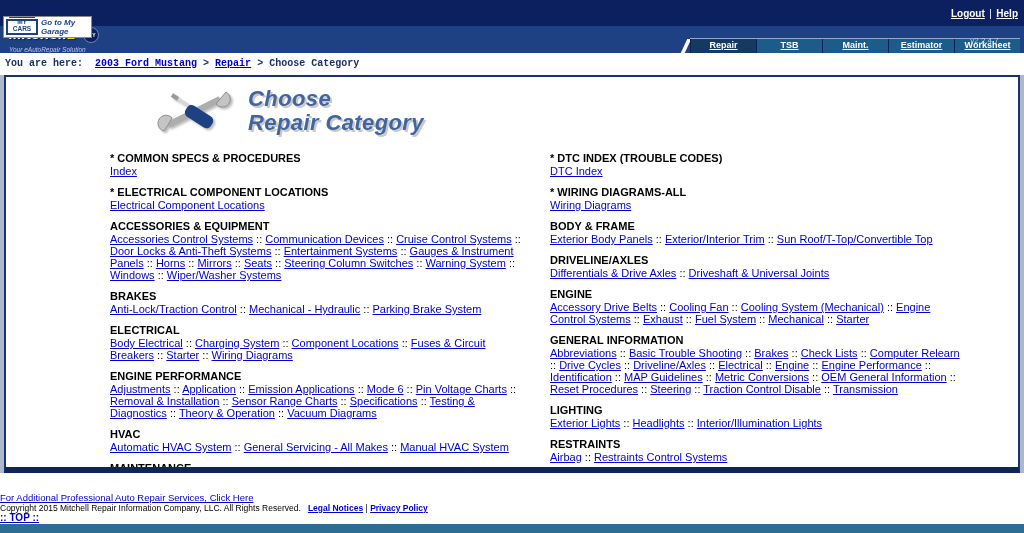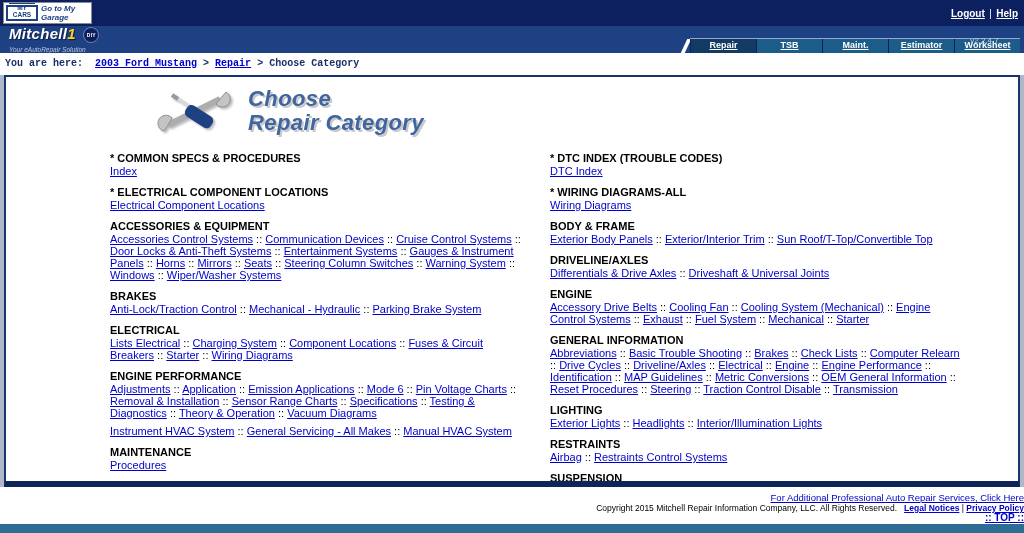--- a/index.html
+++ b/index.html
@@ -8,21 +8,21 @@
     font-family: "Liberation Sans", sans-serif;
     background:#b0b7c9;
     display:flex; flex-direction:column;
     overflow:hidden; position:relative;
   }
   a { cursor:pointer; }
 
   
   .topbar { height:26px; background:#0c1f5e; position:relative; flex:none; z-index:3; }
   .garage-btn {
-    position:absolute; left:3px; top:2px; height:22px;
+    position:absolute; left:3px; top:16px; height:22px;
     background:#fff; border:1px solid #8a8a8a;
     display:flex; align-items:center; gap:3px; padding:1px 4px 1px 2px; cursor:pointer;
   }
   .plate {
     width:32px; height:16px; border:2px solid #1e4183; background:#fff;
     font-size:6.5px; font-weight:bold; color:#1e4183; text-align:center;
     display:flex; flex-direction:column; justify-content:flex-end; line-height:7px; padding-bottom:1px;
   }
   .plate-top { height:3px; background:#c9d2e6; border-bottom:1px solid #1e4183; margin:0 1px; }
   .garage-label { font-size:8px; font-weight:bold; font-style:italic; color:#1e4183; line-height:9px; width:46px; }
@@ -78,21 +78,21 @@
   .columns { display:flex; margin:4px 0 0 104px; flex:1; }
   .col { width:418px; }
   .col + .col { margin-left:22px; }
   .section { margin-bottom:6px; }
   .sec-heading { font-size:11px; font-weight:bold; color:#000; line-height:12px; margin:9px 0 1px; }
   .sec-links { font-size:11px; line-height:12px; }
   .sec-links a { color:#0000cc; text-decoration:underline; }
   .sec-links .sep { color:#000; }
 
   
-  .footerband { flex:none; background:#fff; text-align:right; padding:6px 0 1px; }
+  .footerband { flex:none; background:#fff; text-align:left; padding:20px 0 1px; }
   .promo { font-size:9.5px; line-height:10px; }
   .promo a { color:#0000cc; text-decoration:underline; }
   .copyright { font-size:8.5px; line-height:10px; color:#000; }
   .copyright a { color:#0000cc; text-decoration:underline; font-weight:bold; }
   .toplink { font-size:10px; line-height:10px; font-weight:bold; }
   .toplink a { color:#0000cc; text-decoration:underline; }
   .tealbar { flex:none; height:9px; background:#2e6d93; }
 </style>
 </head>
 <body>
@@ -174,28 +174,29 @@
         <div class="section">
     <div class="sec-heading">ACCESSORIES &amp; EQUIPMENT</div>
     <div class="sec-links"><a>Accessories Control Systems</a><span class="sep"> :: </span><a>Communication Devices</a><span class="sep"> :: </span><a>Cruise Control Systems</a><span class="sep"> :: </span><a>Door Locks &amp; Anti-Theft Systems</a><span class="sep"> :: </span><a>Entertainment Systems</a><span class="sep"> :: </span><a>Gauges &amp; Instrument Panels</a><span class="sep"> :: </span><a>Horns</a><span class="sep"> :: </span><a>Mirrors</a><span class="sep"> :: </span><a>Seats</a><span class="sep"> :: </span><a>Steering Column Switches</a><span class="sep"> :: </span><a>Warning System</a><span class="sep"> :: </span><a>Windows</a><span class="sep"> :: </span><a>Wiper/Washer Systems</a></div>
   </div>
         <div class="section">
     <div class="sec-heading">BRAKES</div>
     <div class="sec-links"><a>Anti-Lock/Traction Control</a><span class="sep"> :: </span><a>Mechanical - Hydraulic</a><span class="sep"> :: </span><a>Parking Brake System</a></div>
   </div>
         <div class="section">
     <div class="sec-heading">ELECTRICAL</div>
-    <div class="sec-links"><a>Lists Electrical</a><span class="sep"> :: </span><a>Charging System</a><span class="sep"> :: </span><a>Component Locations</a><span class="sep"> :: </span><a>Fuses &amp; Circuit Breakers</a><span class="sep"> :: </span><a>Starter</a><span class="sep"> :: </span><a>Wiring Diagrams</a></div>
+    <div class="sec-links"><a>Body Electrical</a><span class="sep"> :: </span><a>Charging System</a><span class="sep"> :: </span><a>Component Locations</a><span class="sep"> :: </span><a>Fuses &amp; Circuit Breakers</a><span class="sep"> :: </span><a>Starter</a><span class="sep"> :: </span><a>Wiring Diagrams</a></div>
   </div>
         <div class="section">
     <div class="sec-heading">ENGINE PERFORMANCE</div>
     <div class="sec-links"><a>Adjustments</a><span class="sep"> :: </span><a>Application</a><span class="sep"> :: </span><a>Emission Applications</a><span class="sep"> :: </span><a>Mode 6</a><span class="sep"> :: </span><a>Pin Voltage Charts</a><span class="sep"> :: </span><a>Removal &amp; Installation</a><span class="sep"> :: </span><a>Sensor Range Charts</a><span class="sep"> :: </span><a>Specifications</a><span class="sep"> :: </span><a>Testing &amp; Diagnostics</a><span class="sep"> :: </span><a>Theory &amp; Operation</a><span class="sep"> :: </span><a>Vacuum Diagrams</a></div>
   </div>
         <div class="section">
-    <div class="sec-links"><a>Instrument HVAC System</a><span class="sep"> :: </span><a>General Servicing - All Makes</a><span class="sep"> :: </span><a>Manual HVAC System</a></div>
+    <div class="sec-heading">HVAC</div>
+    <div class="sec-links"><a>Automatic HVAC System</a><span class="sep"> :: </span><a>General Servicing - All Makes</a><span class="sep"> :: </span><a>Manual HVAC System</a></div>
   </div>
         <div class="section">
     <div class="sec-heading">MAINTENANCE</div>
     <div class="sec-links"><a>Procedures</a></div>
   </div>
       </div>
     <div class="col">
         <div class="section">
     <div class="sec-heading">* DTC INDEX (TROUBLE CODES)</div>
     <div class="sec-links"><a>DTC Index</a></div>

